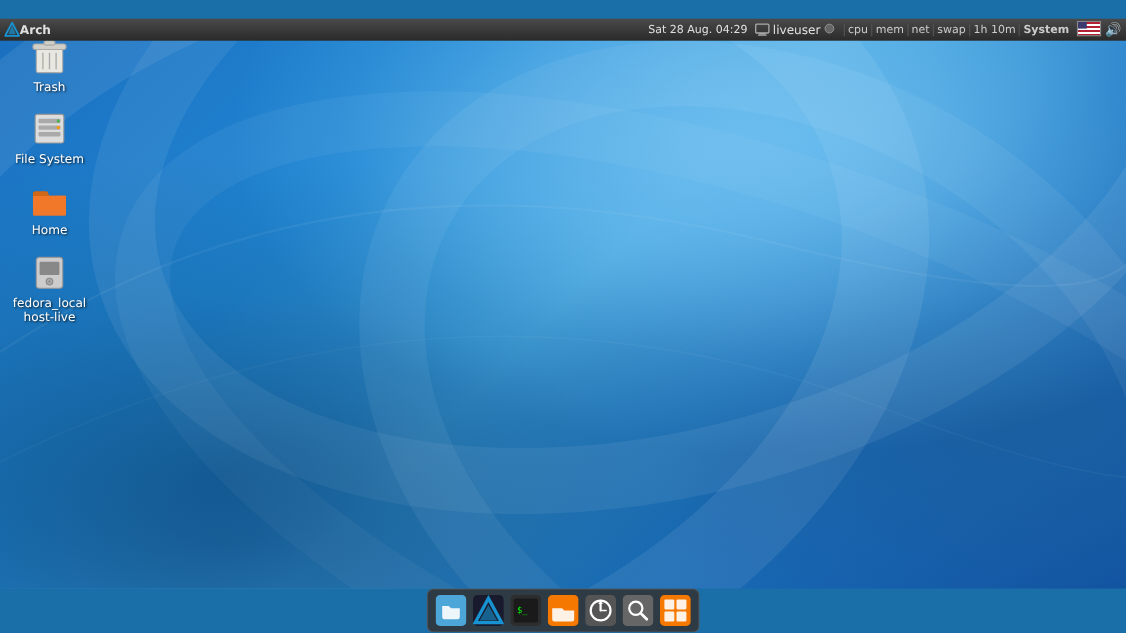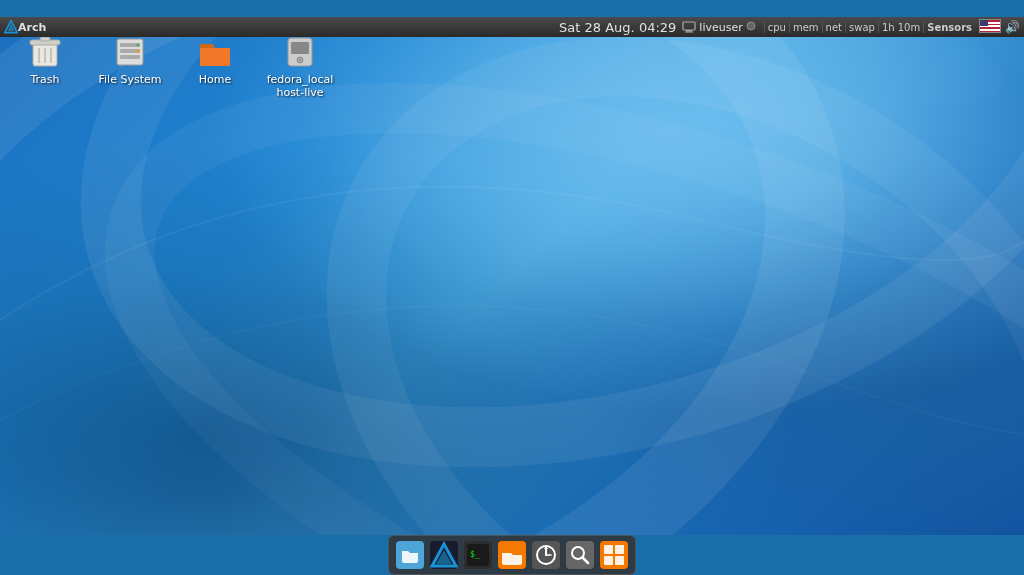--- a/index.html
+++ b/index.html
@@ -90,21 +90,21 @@
     }
 
     .panel-right {
       display: flex;
       align-items: center;
       gap: 0;
       margin-left: 8px;
     }
 
     .panel-clock {
-      font-size: 13px;
+      font-size: 10px;
       color: #e0e0e0;
     }
 
     .sysmon-item {
       font-size: 10px;
       color: #ccc;
       padding: 0 3px;
       border-left: 1px solid #555;
     }
 
@@ -142,21 +142,21 @@
       overflow: hidden;
     }
 
     
     .desktop-icons {
       position: absolute;
       top: 20px;
       left: 0;
       bottom: 40px;
       display: flex;
-      flex-direction: row;
+      flex-direction: column;
       align-items: flex-start;
       padding: 10px 5px;
       gap: 5px;
       z-index: 10;
     }
 
     .desktop-icon {
       display: flex;
       flex-direction: column;
       align-items: center;
@@ -241,21 +241,21 @@
       </svg>
     </span>
   </div>
 
   <div class="panel-right">
     <span class="sysmon-item">cpu</span>
     <span class="sysmon-item">mem</span>
     <span class="sysmon-item">net</span>
     <span class="sysmon-item">swap</span>
     <span class="sysmon-item">1h 10m</span>
-    <span class="sysmon-item" style="font-weight:bold;">Sensors</span>
+    <span class="sysmon-item" style="font-weight:bold;">System</span>
 
     <div style="margin-left:4px;">
       <div class="flag-us"></div>
     </div>
 
     <div style="margin-left:4px;color:#ccc;font-size:12px;">🔊</div>
   </div>
 </div>
 
 <div class="desktop">

